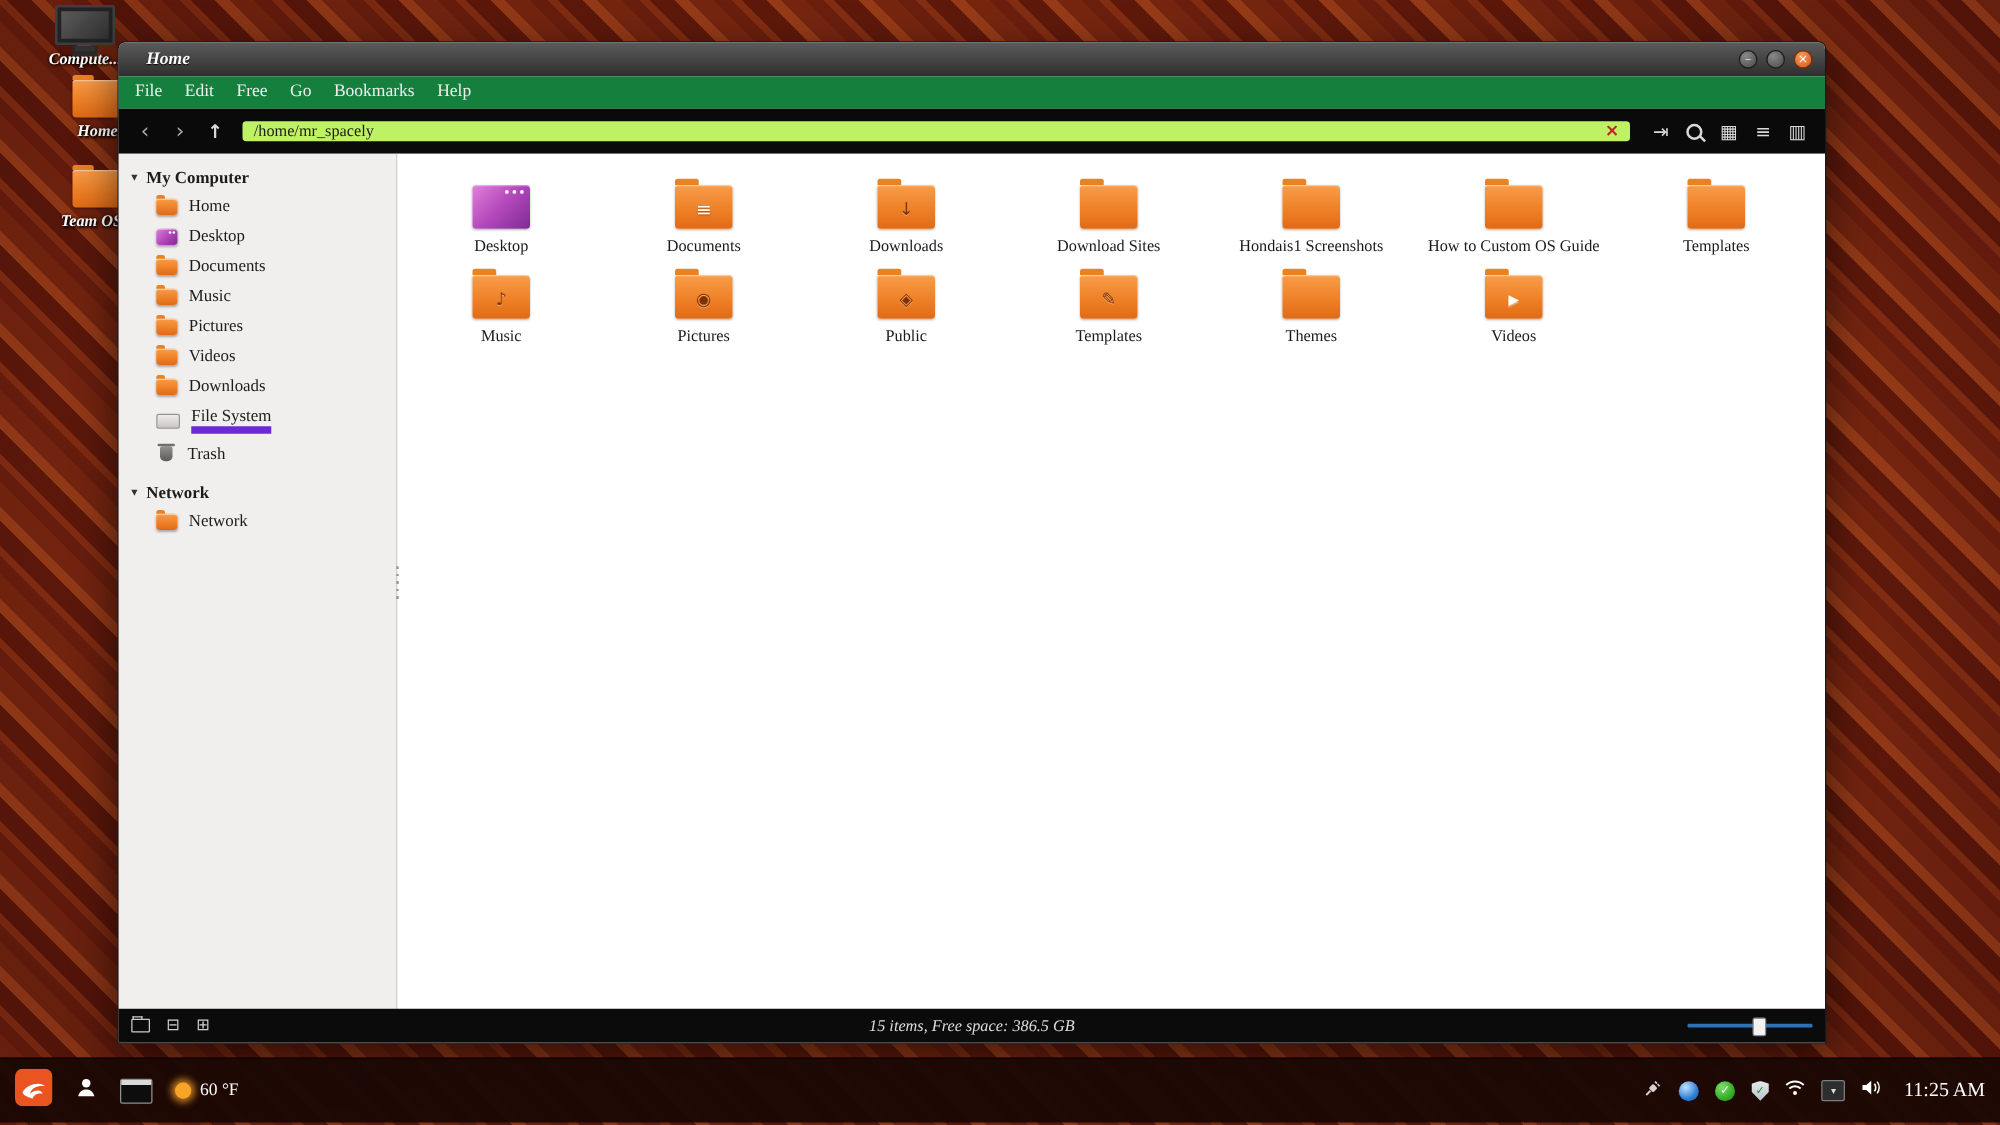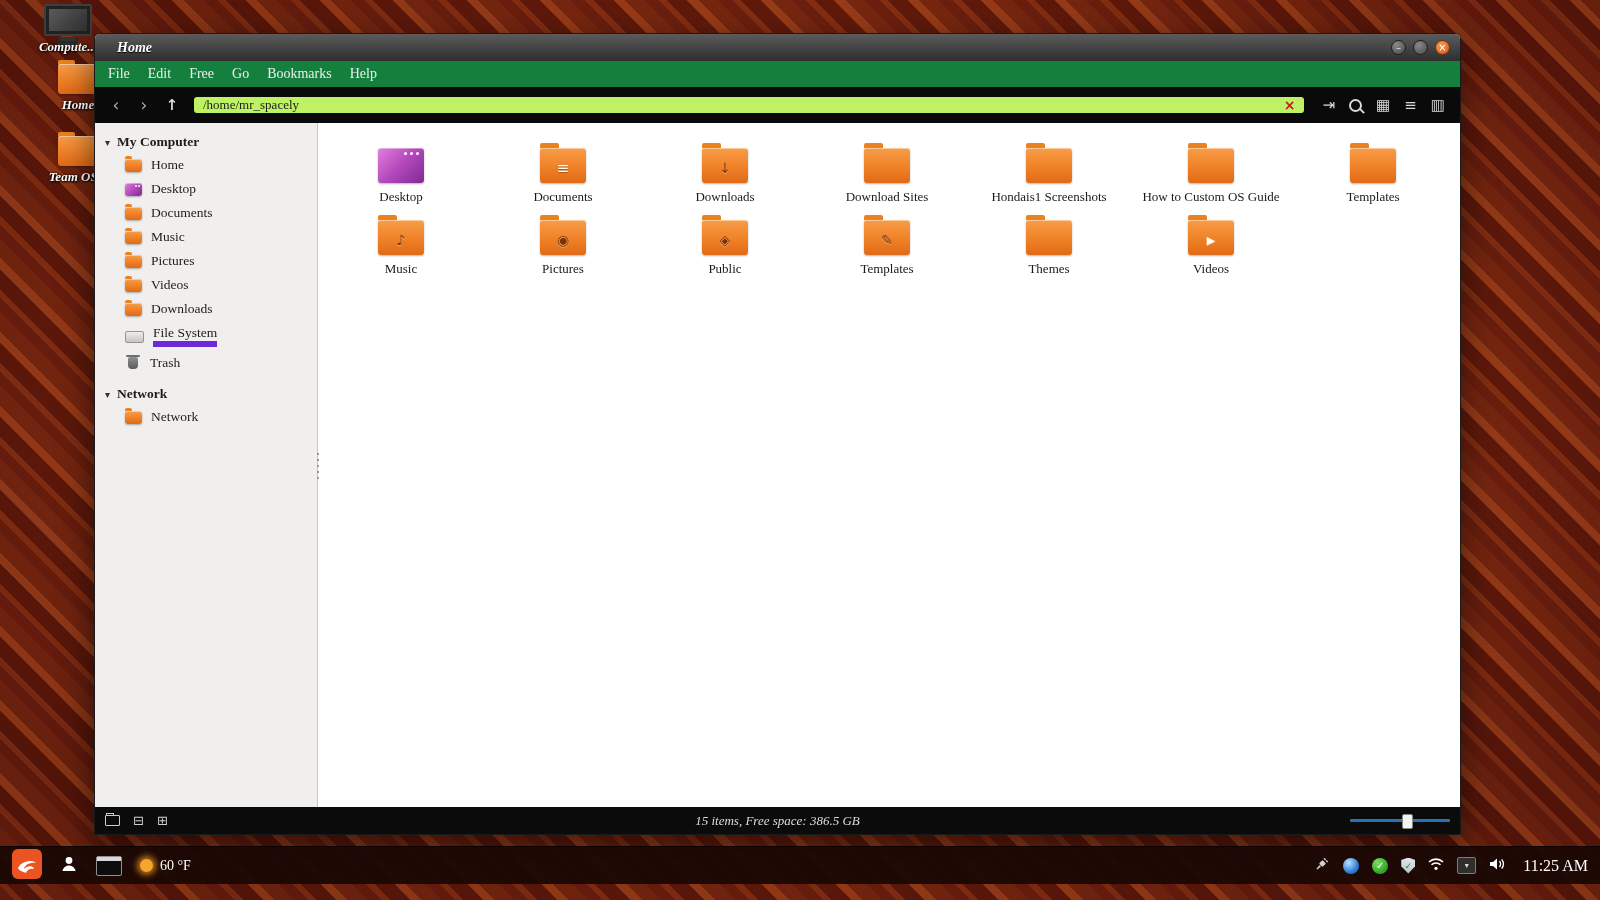--- a/index.html
+++ b/index.html
@@ -102,21 +102,21 @@
   .sb-icons{display:flex;align-items:center;gap:13px;}
   .sb-folder{width:13px;height:9px;border:1px solid #ccc;border-radius:1px;position:relative;display:inline-block;}
   .sb-folder::before{content:"";position:absolute;top:-3px;left:0;width:6px;height:2px;border:1px solid #ccc;border-bottom:none;}
   .sb-glyph{font-family:"DejaVu Sans",sans-serif;font-size:13px;color:#ccc;line-height:1;}
   .sb-text{position:absolute;left:50%;transform:translateX(-50%);white-space:nowrap;font-style:italic;}
   .zoom{margin-left:auto;display:flex;align-items:center;}
   .zoom-track{width:100px;height:3px;background:#2a72b8;position:relative;border-radius:1px;}
   .zoom-handle{position:absolute;top:-5px;left:52px;width:9px;height:13px;background:#f2f2f2;
     border:1px solid #888;border-radius:2px;}
   
-  .taskbar{position:absolute;left:0;top:846px;width:1600px;height:38px;
+  .taskbar{position:absolute;left:0;top:846px;width:1600px;height:52px;
     background:rgba(26,7,4,.94);border-top:1px solid rgba(0,0,0,.6);
     display:flex;align-items:center;padding:0 12px;box-sizing:border-box;}
   .tb-left{display:flex;align-items:center;gap:18px;}
   .term{width:24px;height:18px;background:#0d0d0d;border:1px solid #8f8f8f;border-radius:2px;position:relative;}
   .term::before{content:"";position:absolute;top:0;left:0;right:0;height:4px;background:#d9d9d9;}
   .weather{display:flex;align-items:center;gap:7px;color:#fff;font-size:14px;}
   .sun{width:13px;height:13px;border-radius:50%;background:#f7a529;
     box-shadow:0 0 6px 3px rgba(247,160,40,.75);}
   .tb-right{margin-left:auto;display:flex;align-items:center;gap:13px;}
   .tray-circle{width:16px;height:16px;border-radius:50%;display:flex;align-items:center;justify-content:center;

